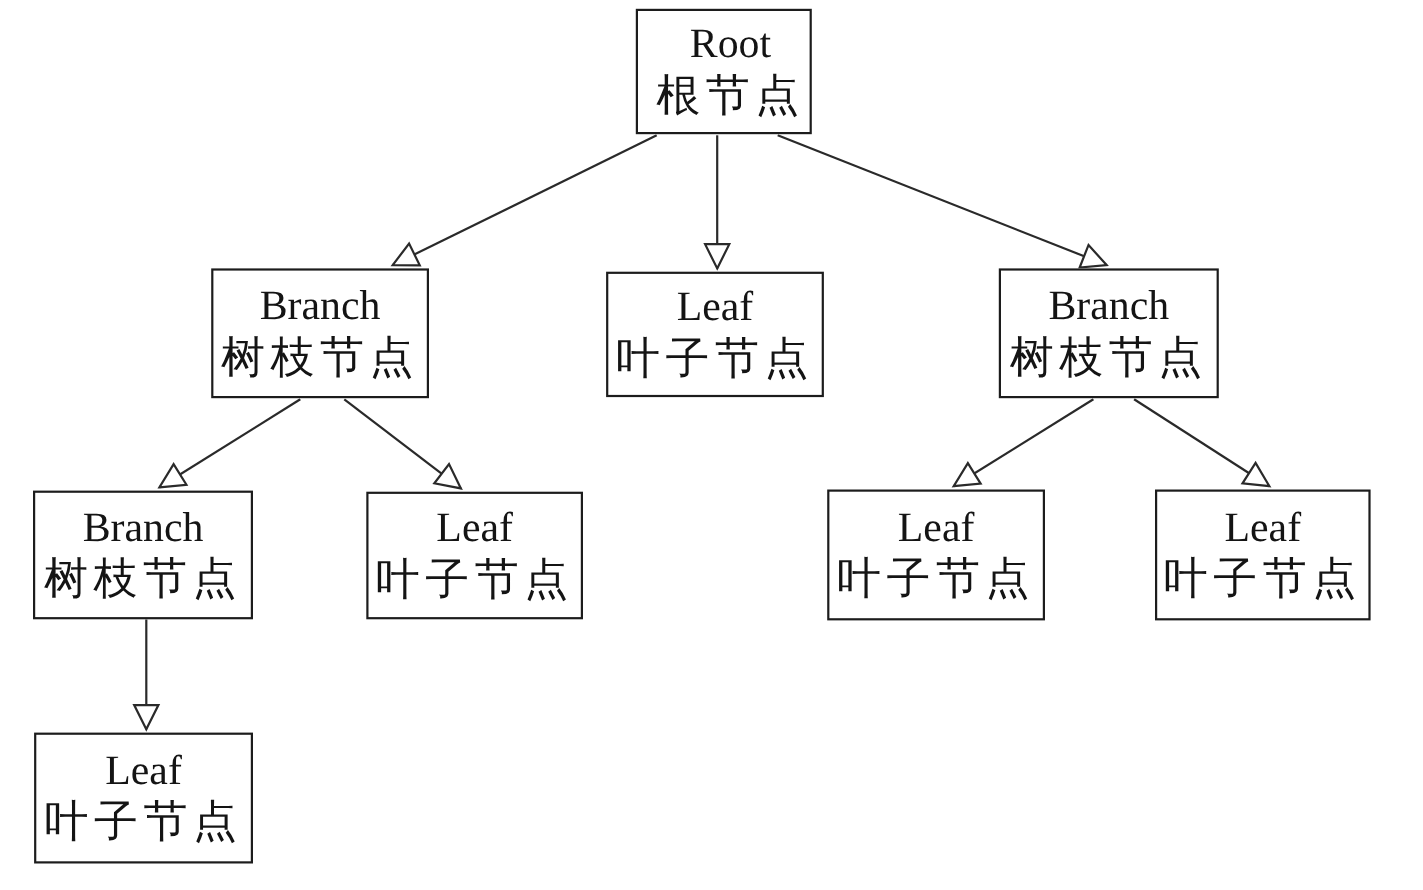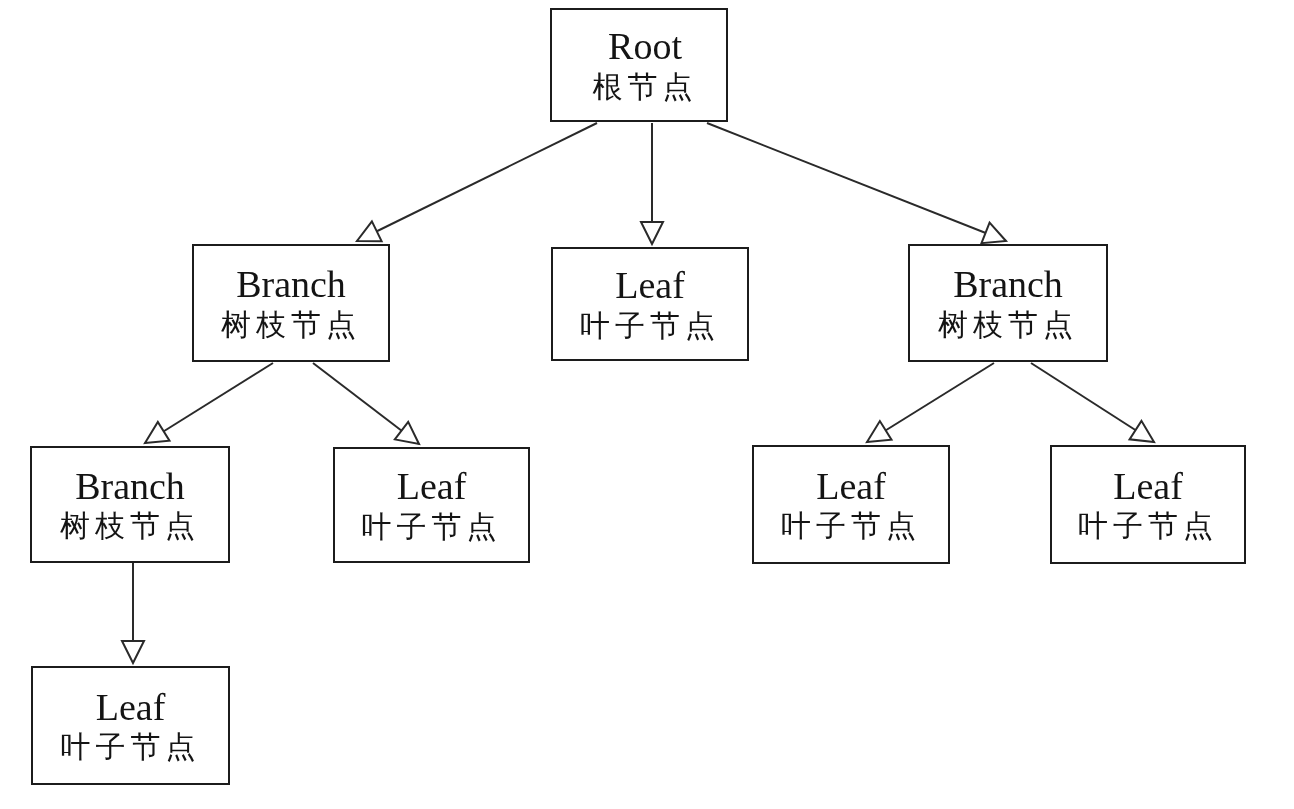--- a/index.html
+++ b/index.html
@@ -34,21 +34,21 @@
     justify-content: center;
     text-align: center;
     color: #141414;
   }
   .node .en {
     font-size: 38px;
     line-height: 1.15;
     white-space: nowrap;
   }
   .node .zh {
-    font-size: 30px;
+    font-size: 40px;
     line-height: 1.2;
     letter-spacing: 5px;
     white-space: nowrap;
   }
   svg line {
     stroke: #2a2a2a;
     stroke-width: 2;
   }
 </style>
 </head>
@@ -65,21 +65,21 @@
     <line x1="597" y1="123" x2="357" y2="241" marker-end="url(#arrow-hollow)"></line>
     <line x1="652" y1="123" x2="652" y2="244" marker-end="url(#arrow-hollow)"></line>
     <line x1="707" y1="123" x2="1006" y2="241" marker-end="url(#arrow-hollow)"></line>
     <line x1="273" y1="363" x2="145" y2="443" marker-end="url(#arrow-hollow)"></line>
     <line x1="313" y1="363" x2="419" y2="444" marker-end="url(#arrow-hollow)"></line>
     <line x1="133" y1="563" x2="133" y2="663" marker-end="url(#arrow-hollow)"></line>
     <line x1="994" y1="363" x2="867" y2="442" marker-end="url(#arrow-hollow)"></line>
     <line x1="1031" y1="363" x2="1154" y2="442" marker-end="url(#arrow-hollow)"></line>
   </svg>
 
-  <div class="node" style="left:550px; top:8px; width:178px; height:114px;padding-left:12px;">
+  <div class="node" style="left:578px; top:8px; width:160px; height:114px;padding-left:12px;">
     <div class="en">Root</div>
     <div class="zh">根节点</div>
   </div>
 
   <div class="node" style="left:192px; top:244px; width:198px; height:118px;">
     <div class="en">Branch</div>
     <div class="zh">树枝节点</div>
   </div>
 
   <div class="node" style="left:551px; top:247px; width:198px; height:114px;">

